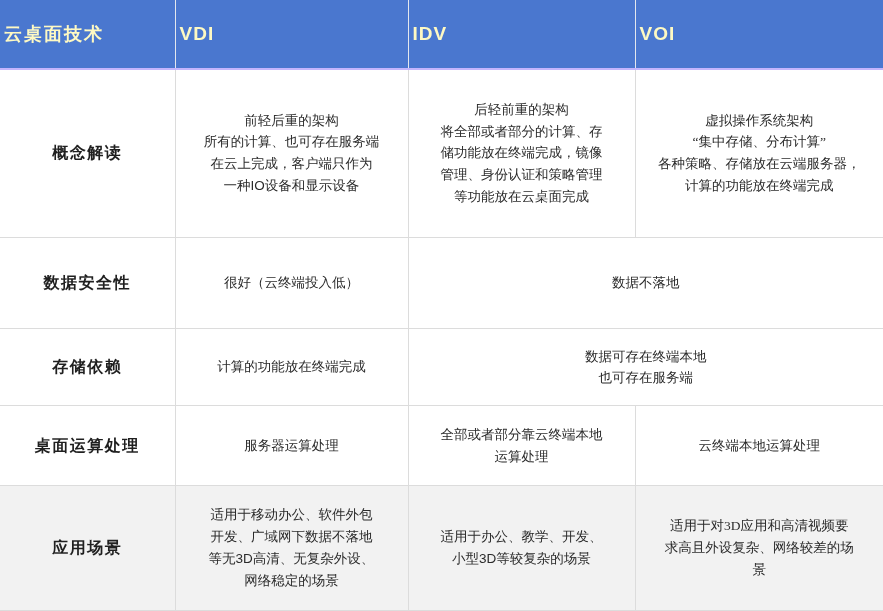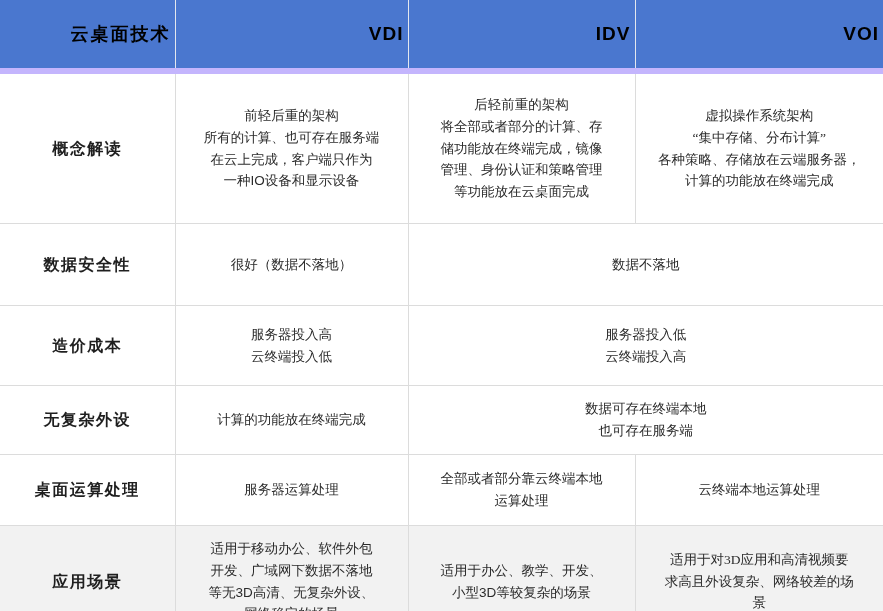--- a/index.html
+++ b/index.html
@@ -20,30 +20,30 @@
     border-collapse: collapse;
     table-layout: fixed;
   }
   #comparison-table col.c-label { width: 175px; }
   #comparison-table col.c-vdi   { width: 233px; }
   #comparison-table col.c-idv   { width: 227px; }
   #comparison-table col.c-voi   { width: 248px; }
 
   thead th {
     background: #4a77cf;
-    color: #000000;
+    color: #fef9c3;
     font-size: 19px;
     font-weight: bold;
     letter-spacing: 1px;
     height: 68px;
     padding: 0 4px;
-    text-align: right;
+    text-align: left;
     vertical-align: middle;
     border-right: 1px solid #e3e7ee;
-    border-bottom: 6px solid #c4b5fd;
+    border-bottom: 2px solid #c4b5fd;
   }
   thead th.head-label {
     font-size: 18px;
     letter-spacing: 2px;
   }
   thead th:last-child { border-right: none; }
 
   tbody td {
     border-top: 1px solid #dcdcdc;
     border-right: 1px solid #dcdcdc;
@@ -109,32 +109,25 @@
 储功能放在终端完成，镜像
 管理、身份认证和策略管理
 等功能放在云桌面完成</td>
       <td class="cell-text">虚拟操作系统架构
 “集中存储、分布计算”
 各种策略、存储放在云端服务器，
 计算的功能放在终端完成</td>
     </tr>
     <tr class="r-security">
       <td class="row-label">数据安全性</td>
-      <td class="cell-text">很好（数据不落地）</td>
+      <td class="cell-text">很好（云终端投入低）</td>
       <td class="cell-text" colspan="2">数据不落地</td>
     </tr>
-    <tr class="r-cost">
-      <td class="row-label">造价成本</td>
-      <td class="cell-text">服务器投入高
-云终端投入低</td>
-      <td class="cell-text" colspan="2">服务器投入低
-云终端投入高</td>
-    </tr>
     <tr class="r-storage">
-      <td class="row-label">无复杂外设</td>
+      <td class="row-label">存储依赖</td>
       <td class="cell-text">计算的功能放在终端完成</td>
       <td class="cell-text" colspan="2">数据可存在终端本地
 也可存在服务端</td>
     </tr>
     <tr class="r-compute">
       <td class="row-label">桌面运算处理</td>
       <td class="cell-text">服务器运算处理</td>
       <td class="cell-text">全部或者部分靠云终端本地
 运算处理</td>
       <td class="cell-text">云终端本地运算处理</td>

